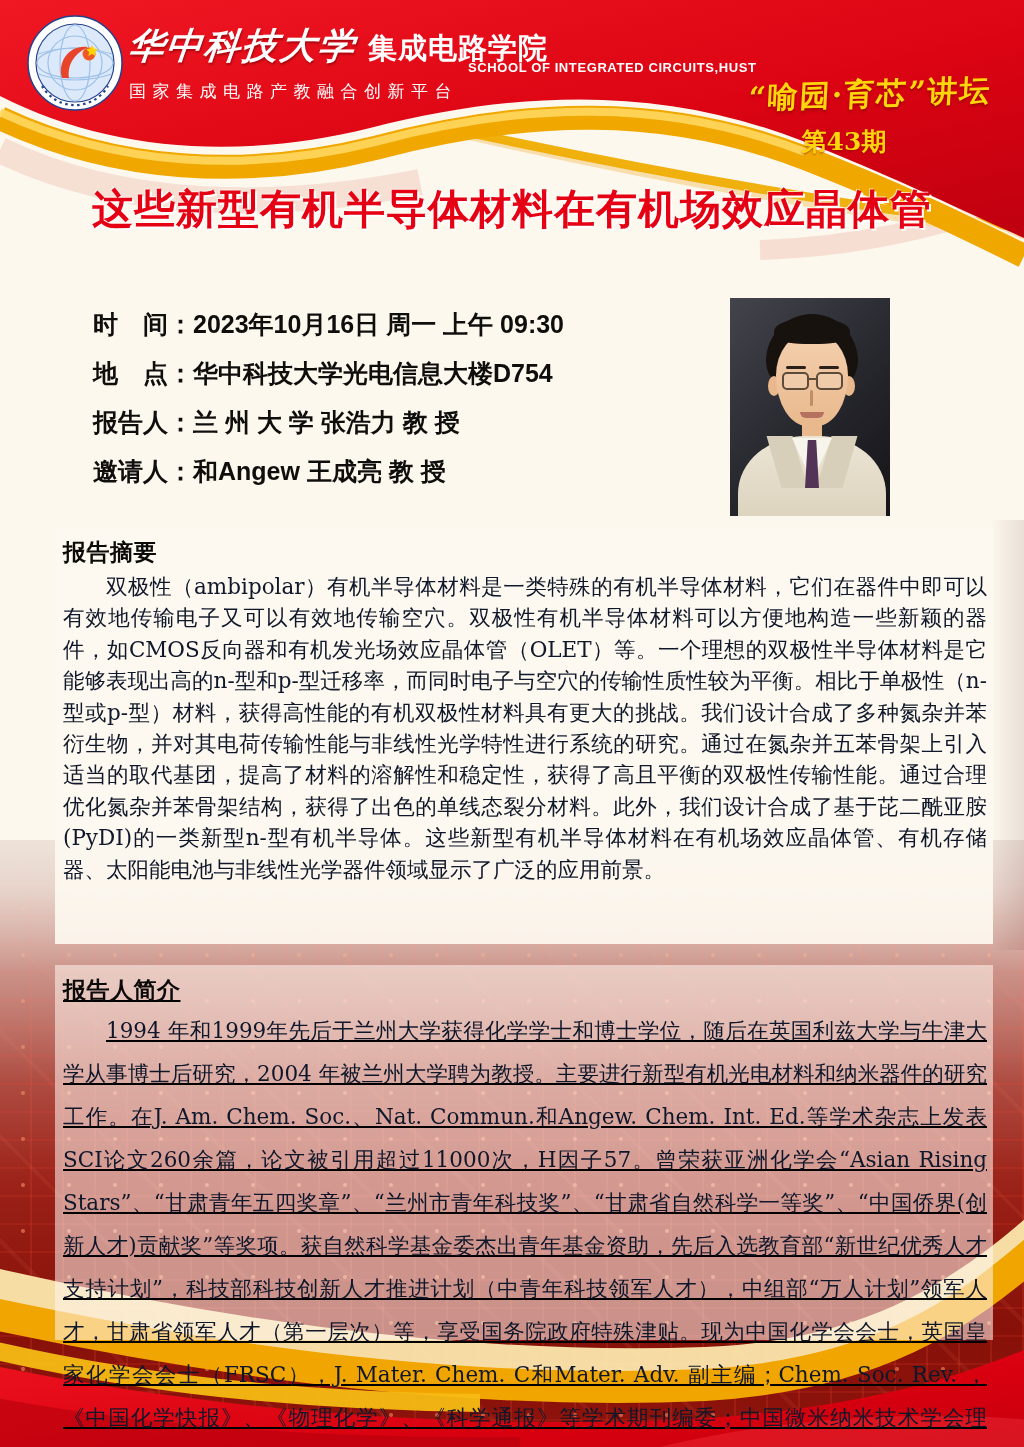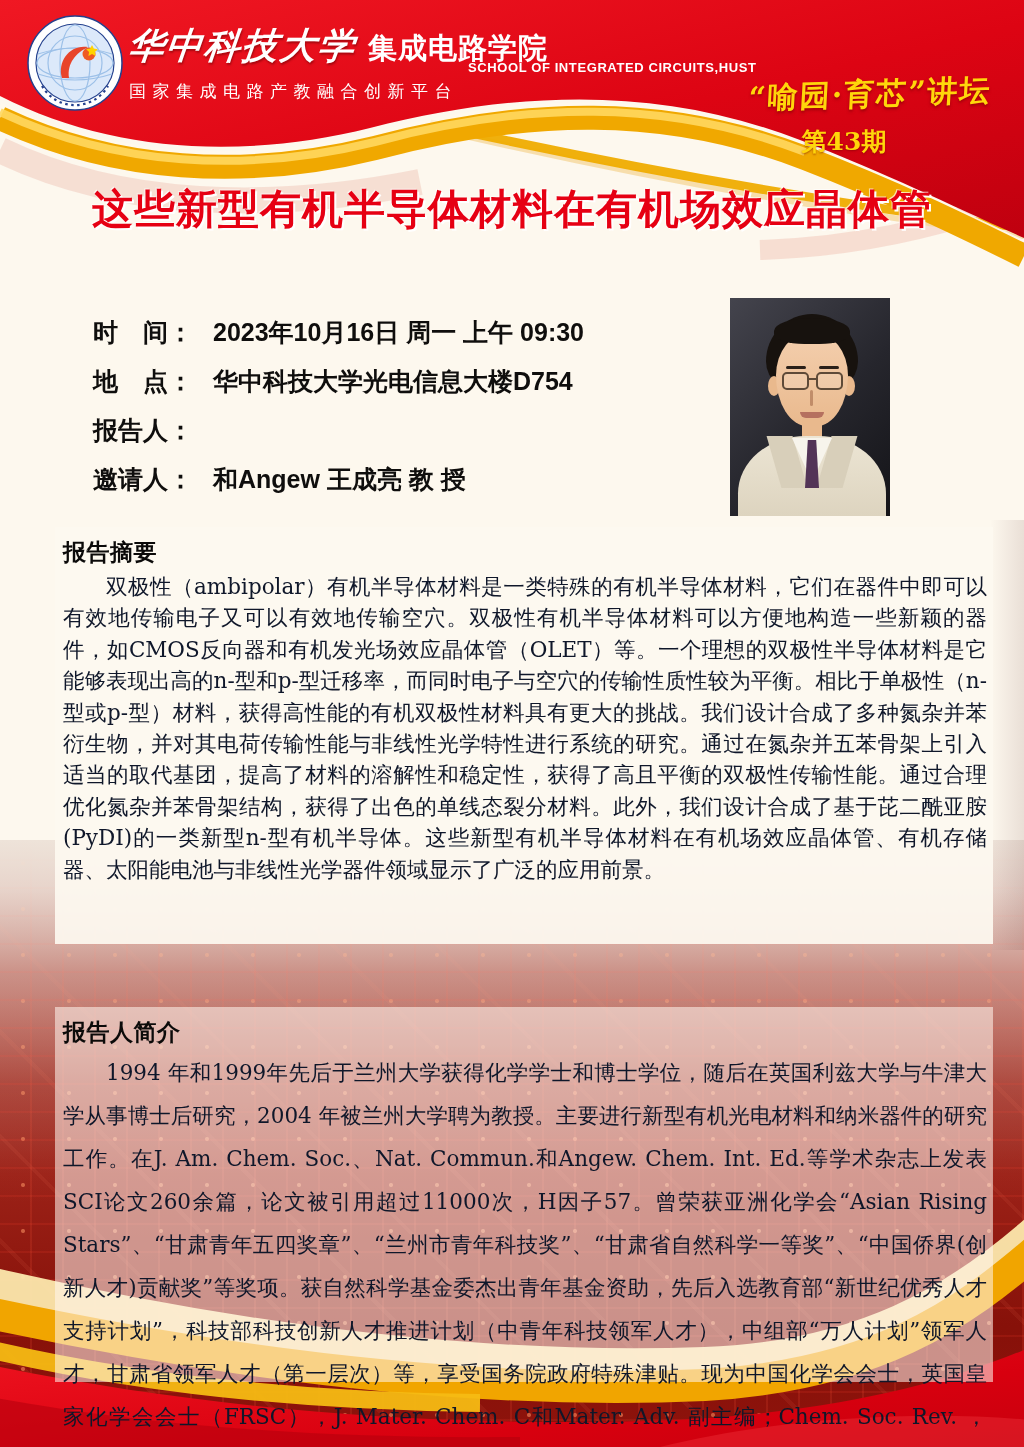--- a/index.html
+++ b/index.html
@@ -50,21 +50,21 @@
     font-family:"DejaVu Serif", serif; font-weight:bold; font-size:25px; color:#ffd60b;
     text-shadow:0 1px 2px rgba(110,0,0,.5);
   }
   .title {
     position:absolute; left:0; right:0; top:182px; z-index:5; text-align:center;
     font-size:41px; font-weight:bold; color:#e60013; letter-spacing:1px;
     text-shadow:2px 2px 0 #ffffff, -1px -1px 0 rgba(255,255,255,.65);
   }
   
   .info { position:absolute; left:93px; top:300px; z-index:5; }
-  .info-line { height:49px; display:flex; align-items:flex-end; font-size:25px; font-weight:bold; color:#0f0e0d;gap:20px; }
+  .info-line { height:49px; display:flex; align-items:center; font-size:25px; font-weight:bold; color:#0f0e0d; }
   
   .photo {
     position:absolute; left:730px; top:298px; width:160px; height:218px; z-index:5;
     background:linear-gradient(135deg,#44444d 0%, #26262d 55%, #141418 100%); overflow:hidden;
   }
   .hair  { position:absolute; left:36px; top:16px; width:92px; height:82px; background:#17120e; border-radius:50% 50% 46% 46% / 58% 58% 42% 42%; }
   .face  { position:absolute; left:46px; top:34px; width:72px; height:94px; background:linear-gradient(180deg,#f4cfae,#e9b98d); border-radius:48% 48% 44% 44% / 46% 46% 54% 54%; }
   .fringe{ position:absolute; left:44px; top:20px; width:76px; height:26px; background:#17120e; border-radius:50% 50% 40% 40%; }
   .ear-l,.ear-r { position:absolute; top:78px; width:12px; height:20px; background:#e9b98d; border-radius:50%; }
   .ear-l { left:38px; } .ear-r { left:113px; }
@@ -78,21 +78,21 @@
   .neck  { position:absolute; left:72px; top:120px; width:20px; height:26px; background:#e9b98d; }
   .jacket{ position:absolute; left:8px; top:138px; width:148px; height:80px; background:linear-gradient(180deg,#ece5d4,#ddd4bf); border-radius:46% 46% 0 0 / 72% 72% 0 0; }
   .shirt { position:absolute; left:62px; top:140px; width:40px; height:44px; background:#f7f4ec; clip-path:polygon(0 0,100% 0,50% 100%); }
   .tie   { position:absolute; left:75px; top:142px; width:14px; height:48px; background:#533457; clip-path:polygon(20% 0,80% 0,100% 100%,0 100%); }
   .lapel-l,.lapel-r { position:absolute; top:138px; width:26px; height:52px; background:#d8cfba; }
   .lapel-l { left:44px; transform:skewX(16deg); }
   .lapel-r { left:94px; transform:skewX(-16deg); }
   
   .panel { position:absolute; left:55px; width:938px; z-index:4; padding:8px 6px 13px 8px; }
   .panel-abstract { top:527px; height:417px; background:rgba(253,248,240,.92); }
-  .panel-bio { top:1007px; height:375px; background:rgba(255,246,239,.56); }
+  .panel-bio { top:965px; height:375px; background:rgba(255,246,239,.56);text-decoration:underline; }
   .panel h2 { font-size:23px; font-weight:bold; color:#0b0a09; margin:2px 0 3px 0; letter-spacing:.5px; }
   .panel p {
     font-family:"DejaVu Serif", serif; color:#0f172a;
     font-size:21.5px; text-align:justify; text-indent:2em;
   }
   .panel-abstract p { line-height:31.4px; }
   .panel-bio p { line-height:43px; }
 </style>
 </head>
 <body>
@@ -176,20 +176,21 @@
     <div class="info-line">
       <span>时　间：</span>
       <span>2023年10月16日 周一 上午 09:30</span>
     </div>
     <div class="info-line">
       <span>地　点：</span>
       <span>华中科技大学光电信息大楼D754</span>
     </div>
     <div class="info-line">
       <span>报告人：</span>
+      <span>兰 州 大 学  张浩力  教 授</span>
     </div>
     <div class="info-line">
       <span>邀请人：</span>
       <span>和Angew  王成亮  教 授</span>
     </div>
   </div>
 
   <div class="photo">
     <div class="hair"></div>
     <div class="ear-l"></div>

